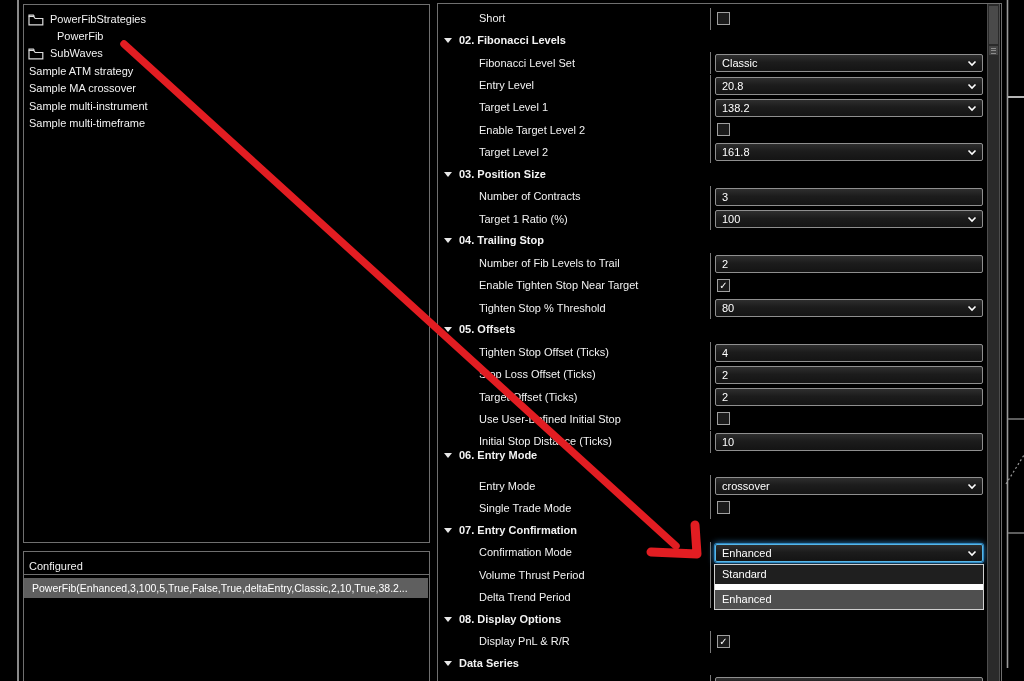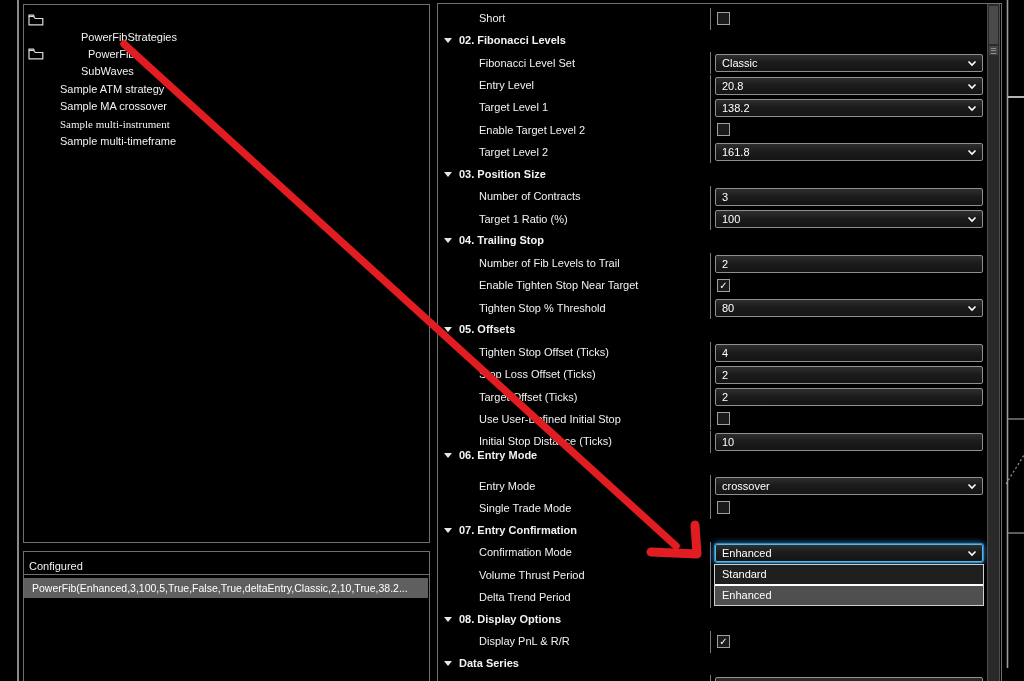--- a/index.html
+++ b/index.html
@@ -10,21 +10,21 @@
   }
   .screen{position:absolute;left:0;top:0;width:1024px;height:681px;}
   .splitter{position:absolute;left:17px;top:0;width:2px;height:681px;background:#8a8a8a;}
   .panel{position:absolute;background:#000;border:1px solid #6f6f6f;box-sizing:border-box;}
   .tree-panel{left:23px;top:4px;width:407px;height:539px;}
   .configured-panel{left:23px;top:551px;width:407px;height:140px;border-bottom:none;}
   .props-panel{left:437px;top:3px;width:565px;height:700px;}
 
   
   .tree-item{position:absolute;left:0;right:2px;height:17px;font-size:11px;white-space:nowrap;cursor:default;}
-  .tree-item .lbl{position:absolute;top:20px;margin-left:31px;}
+  .tree-item .lbl{position:absolute;top:2px;}
   .folder-svg{position:absolute;left:4px;top:2px;}
 
   
   .configured-header{position:absolute;left:5px;top:8px;font-size:11px;}
   .configured-sep{position:absolute;left:0;right:0;top:22px;height:1px;background:#6f6f6f;}
   .configured-row{
     position:absolute;left:0;right:1px;top:26px;height:20px;background:#5f5f5f;
     font-size:10.5px;line-height:20px;padding-left:8px;white-space:nowrap;overflow:hidden;
     color:#fff;cursor:default;
   }
@@ -55,21 +55,21 @@
     border:1px solid #56b7e8;
     box-shadow:0 0 0 1px #2f86c0, 0 0 6px 1px #2b7bb5;
   }
 
   
   .dropdown-list{
     position:absolute;left:276px;top:560px;width:270px;z-index:6;
     border:1px solid #cfcfcf;background:#1f1f1f;box-sizing:border-box;
   }
   .dd-option{height:19px;line-height:19px;padding-left:7px;font-size:11px;color:#fff;cursor:pointer;}
-  .dd-option.plain{background:#1f1f1f;border-bottom:2px solid #ffffff;}
+  .dd-option.plain{background:#1f1f1f;border-bottom:6px solid #ffffff;}
   .dd-option.highlighted{background:#4f4f4f;}
 
   
   .scrollbar{
     position:absolute;left:549px;top:0;bottom:0;width:13px;background:#2a2a2a;
     border-left:1px solid #4d4d4d;border-right:1px solid #4d4d4d;box-sizing:border-box;cursor:pointer;
   }
   .scroll-thumb{position:absolute;left:1px;right:1px;top:2px;height:38px;background:#4a4a4a;}
   .grip-box{position:absolute;left:1px;right:1px;top:42px;height:9px;background:#454545;}
   .grip{height:1px;background:#8c8c8c;margin:1.5px 2px 0;}
@@ -102,21 +102,21 @@
             <path d="M1 3.5 v-1.4 h4.4 l1.1 1.4" fill="none" stroke="#dcdcdc" stroke-width="1.2"></path>
           </svg>
           <span class="lbl" style="left: 26px;">SubWaves</span>
         </div>
         <div class="tree-item" style="top: 57.7px;">
           <span class="lbl" style="left: 5px;">Sample ATM strategy</span>
         </div>
         <div class="tree-item" style="top: 75.1px;">
           <span class="lbl" style="left: 5px;">Sample MA crossover</span>
         </div>
-        <div class="tree-item" style="top: 92.5px; font-family: Liberation Serif, serif;">
+        <div class="tree-item" style="top: 92.5px;">
           <span class="lbl" style="left: 5px;">Sample multi-instrument</span>
         </div>
         <div class="tree-item" style="top: 109.9px;">
           <span class="lbl" style="left: 5px;">Sample multi-timeframe</span>
         </div>
       </div>
   </div>
 
   <div class="panel configured-panel">
     <div class="configured-header">Configured</div>

